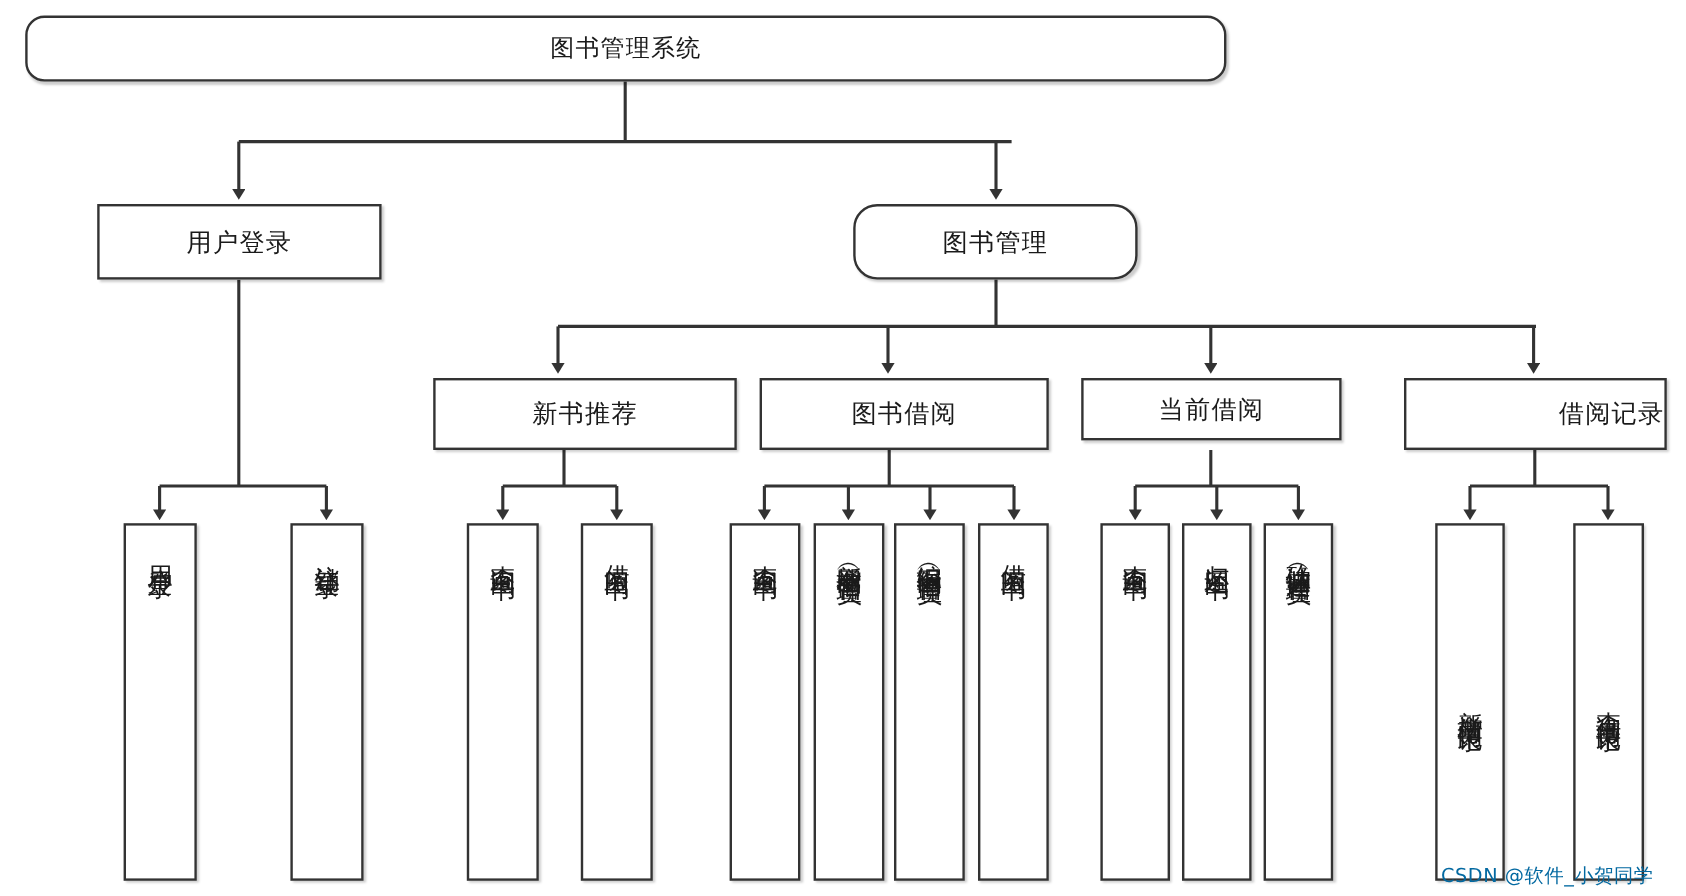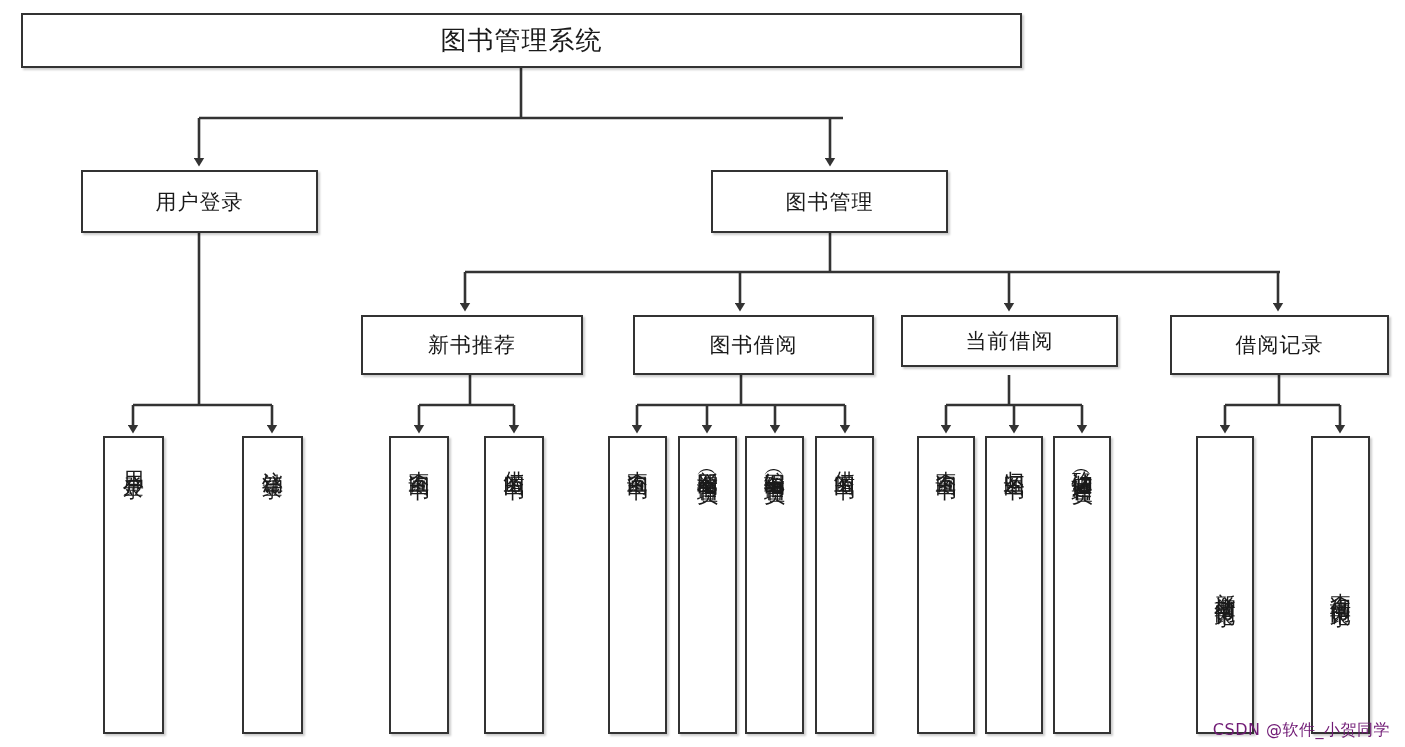--- a/index.html
+++ b/index.html
@@ -35,21 +35,22 @@
     display: flex;
     align-items: center;
     justify-content: center;
     color: #1a1a1a;
   }
   .node.horiz {
     font-size: 21px;
     letter-spacing: 1px;
   }
   .node.root {
-    font-size: 26px;
+    font-size: 20px;
+    border-radius: 16px;
   }
   .node.vert {
     align-items: flex-start;
     justify-content: center;
     padding-top: 16px;
   }
   .node.vert .vtext {
     writing-mode: vertical-rl;
     text-orientation: upright;
     font-size: 21px;
@@ -60,24 +61,24 @@
   }
   .node.vert.tall .vtext {
     letter-spacing: 2px;
   }
   .node.vert.centered {
     align-items: center;
     padding-top: 0;
   }
   .watermark {
     position: absolute;
-    right: 15px;
+    right: 27px;
     bottom: 6px;
     font-size: 16px;
-    color: #701a75;
+    color: #0369a1;
     letter-spacing: 0.5px;
     white-space: nowrap;
   }
 </style>
 </head>
 <body>
 
 <div id="canvas">
 
   <svg class="edges" viewBox="0 0 1405 747" xmlns="http://www.w3.org/2000/svg">
@@ -130,34 +131,34 @@
     </g>
   </svg>
 
   <div class="node horiz root" style="left: 21px; top: 13px; width: 1001px; height: 55px;">
     <span>图书管理系统</span>
   </div>
 
   <div class="node horiz" style="left: 81px; top: 170px; width: 237px; height: 63px;">
     <span>用户登录</span>
   </div>
-  <div class="node horiz" style="left: 711px; top: 170px; width: 237px; height: 63px;">
+  <div class="node horiz" style="left: 711px; top: 170px; width: 237px; height: 63px; border-radius: 20px;">
     <span>图书管理</span>
   </div>
 
-  <div class="node horiz" style="left: 361px; top: 315px; width: 222px; height: 60px;">
+  <div class="node horiz" style="left: 361px; top: 315px; width: 253px; height: 60px;">
     <span>新书推荐</span>
   </div>
   <div class="node horiz" style="left: 633px; top: 315px; width: 241px; height: 60px;">
     <span>图书借阅</span>
   </div>
   <div class="node horiz" style="left: 901px; top: 315px; width: 217px; height: 52px;">
     <span>当前借阅</span>
   </div>
-  <div class="node horiz" style="left: 1170px; top: 315px; width: 219px; height: 60px;">
+  <div class="node horiz" style="left: 1170px; top: 315px; width: 219px; height: 60px; justify-content: flex-end;">
     <span>借阅记录</span>
   </div>
 
   <div class="node vert" style="left: 103px; top: 436px; width: 61px; height: 298px;">
     <span class="vtext">用户登录</span>
   </div>
   <div class="node vert" style="left: 242px; top: 436px; width: 61px; height: 298px;">
     <span class="vtext">注销登录</span>
   </div>
   <div class="node vert" style="left: 389px; top: 436px; width: 60px; height: 298px;">

